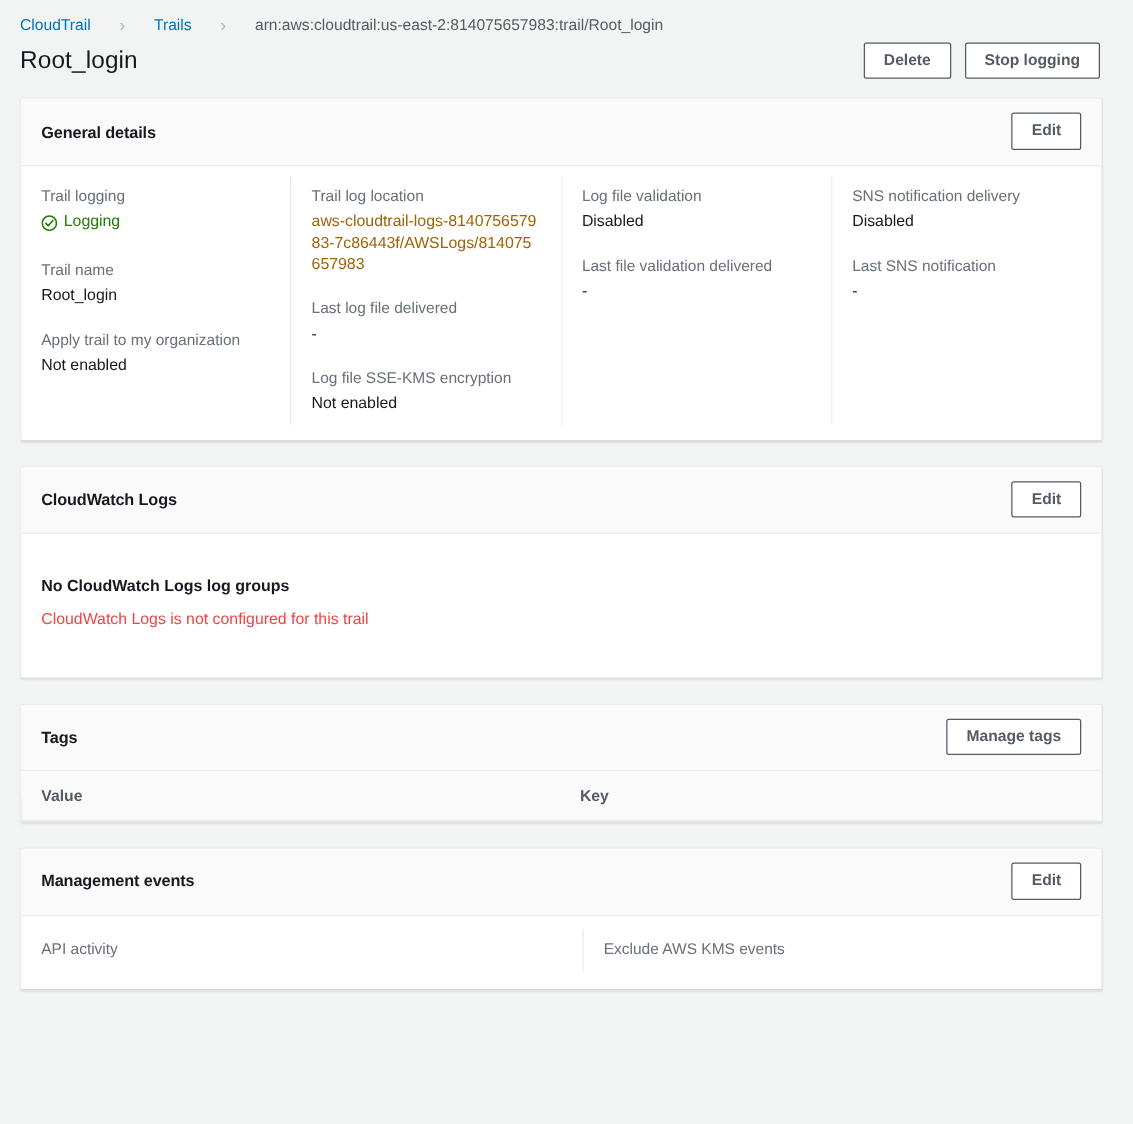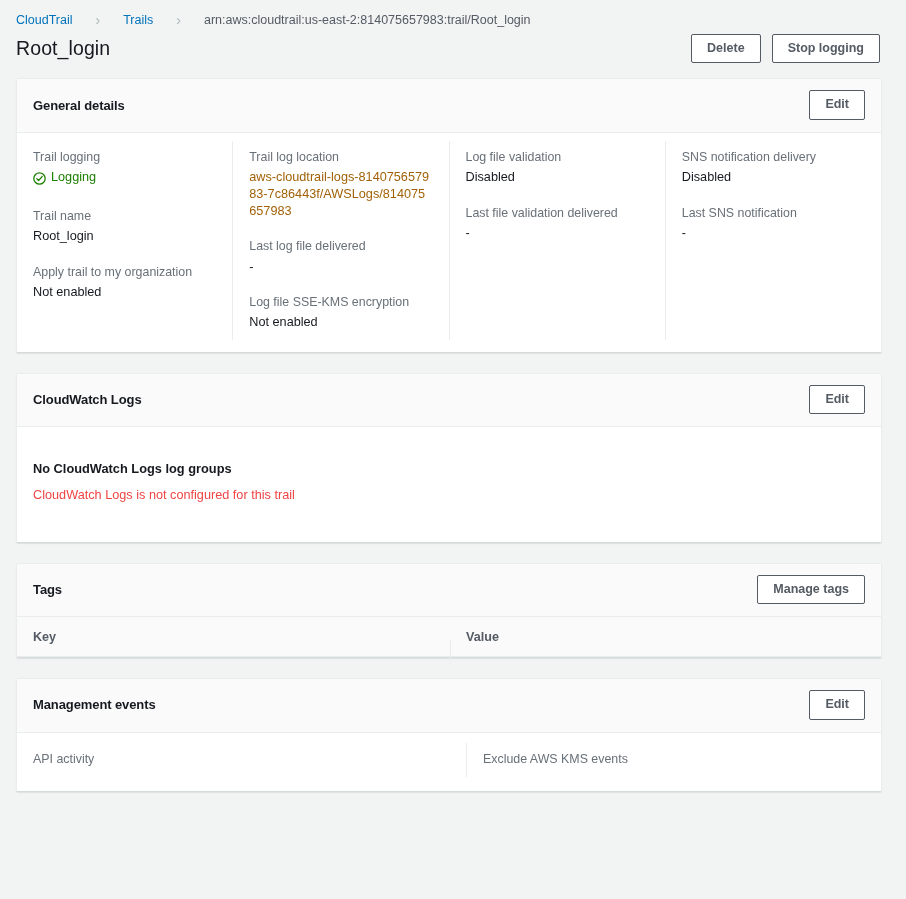--- a/index.html
+++ b/index.html
@@ -288,22 +288,22 @@
       </div>
     </section>
 
     <section class="card">
       <div class="card-header">
         <h2 class="card-title">Tags</h2>
         <button class="btn">Manage tags</button>
       </div>
       <div class="card-body">
         <div class="table-head">
+          <div class="th value">Value</div>
           <div class="th key">Key</div>
-          <div class="th value">Value</div>
         </div>
       </div>
     </section>
 
     <section class="card">
       <div class="card-header">
         <h2 class="card-title">Management events</h2>
         <button class="btn">Edit</button>
       </div>
       <div class="card-body">

